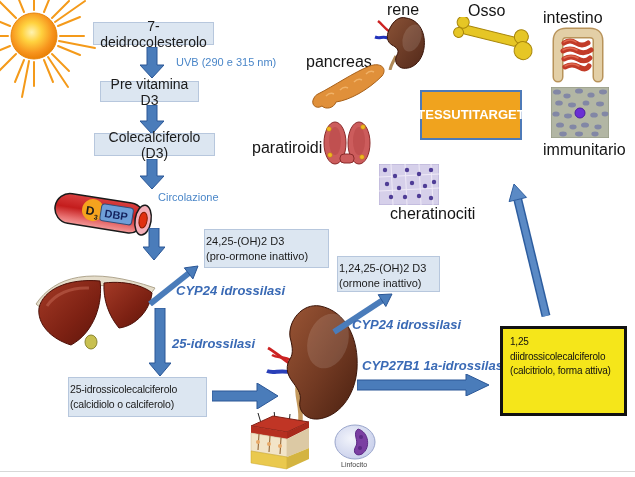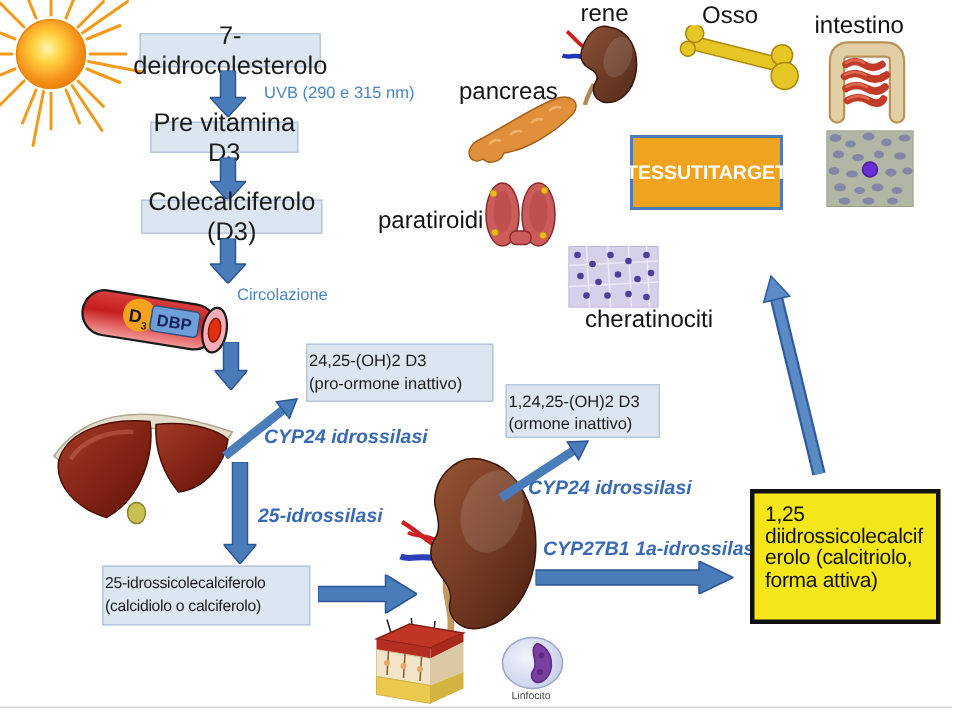--- a/index.html
+++ b/index.html
@@ -3,21 +3,21 @@
 <meta charset="utf-8">
 <style>
   html,body{margin:0;padding:0;background:#fff;}
   #canvas{
     position:relative;width:635px;height:477px;background:#ffffff;
     font-family:"Liberation Sans",sans-serif;overflow:hidden;
   }
   .abs{position:absolute;}
   .fbox{
     position:absolute;background:#dce6f1;border:1px solid #b7c7dd;
-    color:#1b1b1b;font-size:17px;display:flex;align-items:center;justify-content:center;
+    color:#1b1b1b;font-size:14px;display:flex;align-items:center;justify-content:center;
     text-align:center;box-sizing:border-box;
   }
   .fbox2{
     position:absolute;background:#dce6f1;border:1px solid #b7c7dd;
     color:#1b1b1b;font-size:11px;line-height:15px;box-sizing:border-box;
     padding:4px 1px;text-align:left;
   }
   .enzyme{
     position:absolute;color:#3a6ab5;font-weight:bold;font-style:italic;
     font-size:13px;white-space:nowrap;
@@ -26,21 +26,21 @@
   .organlbl{position:absolute;color:#141414;font-size:16px;white-space:nowrap;}
   .target-box{
     position:absolute;left:420px;top:90px;width:102px;height:50px;
     background:#f0a31e;border:2px solid #4d7ab8;box-sizing:border-box;
     display:flex;align-items:center;justify-content:center;
     color:#ffffff;font-weight:bold;font-size:13px;line-height:18px;text-align:center;
   }
   .active-box{
     position:absolute;left:500px;top:326px;width:127px;height:90px;
     background:#f5e61a;border:3px solid #121212;box-sizing:border-box;
-    color:#111;font-size:14px;line-height:14.5px;padding:6px 7px;
+    color:#111;font-size:10px;line-height:14.5px;padding:6px 7px;
     letter-spacing:-0.2px;overflow-wrap:break-word;
   }
   .arr{position:absolute;}
   .divider{position:absolute;left:0;top:471px;width:635px;height:1px;background:#d8d8d8;}
   svg{display:block;}
 </style>
 </head>
 <body>
 
 <div id="canvas">
@@ -336,20 +336,21 @@
       <ellipse cx="22" cy="40" rx="3.6" ry="2.4"></ellipse>
         <ellipse cx="34" cy="38" rx="4" ry="2.6"></ellipse>
       <ellipse cx="47" cy="40" rx="3.6" ry="2.4"></ellipse>
         <ellipse cx="12" cy="47" rx="3.8" ry="2.4"></ellipse>
       <ellipse cx="28" cy="47" rx="4" ry="2.4"></ellipse>
         <ellipse cx="44" cy="47" rx="3.6" ry="2.4"></ellipse>
     </g>
     <circle cx="29" cy="26" r="5" fill="#6a2fd4" stroke="#4a1da0"></circle>
   </svg>
   <div class="organlbl" style="left:543px;top:141px;line-height:18px">
+    <div>immunitario</div>
   </div>
 
   <svg class="abs" style="left:243px;top:412px" width="70" height="58" viewBox="0 0 70 58">
     <g stroke="#222" stroke-width="1">
       <line x1="18" y1="11" x2="15" y2="1"></line>
         <line x1="32" y1="8" x2="31" y2="-2"></line>
         <line x1="46" y1="12" x2="47" y2="2"></line>
     </g>
     <polygon points="8,14 30,4 66,10 44,20" fill="#c03525" stroke="#802015"></polygon>
     <polygon points="8,14 44,20 44,27 8,21" fill="#b52f20"></polygon>

